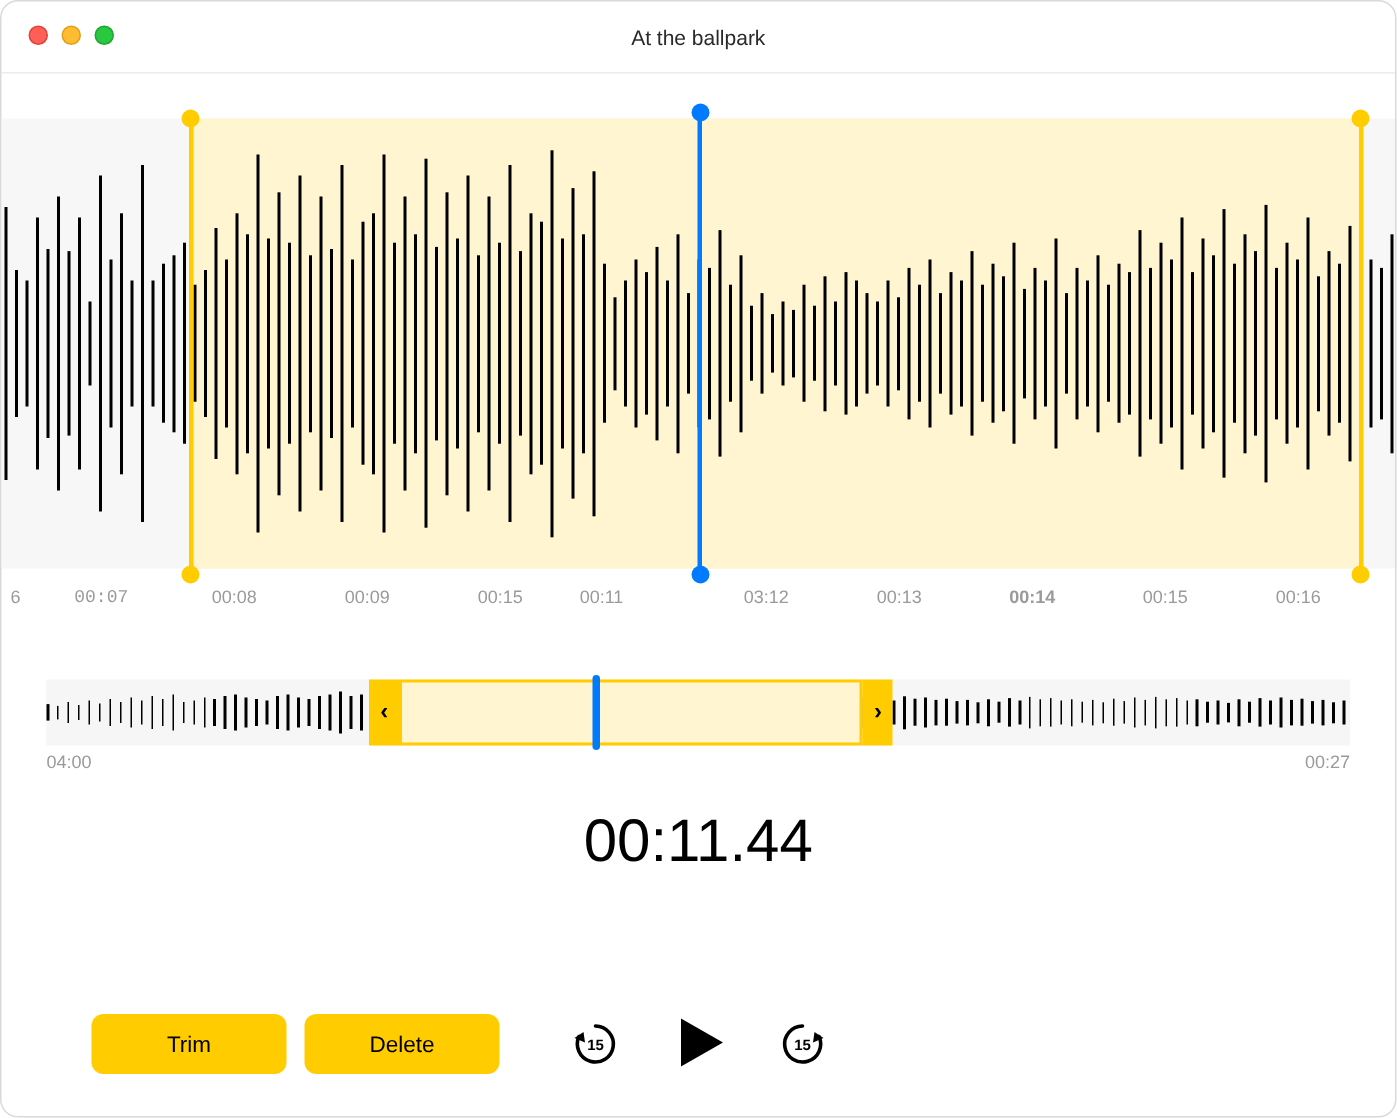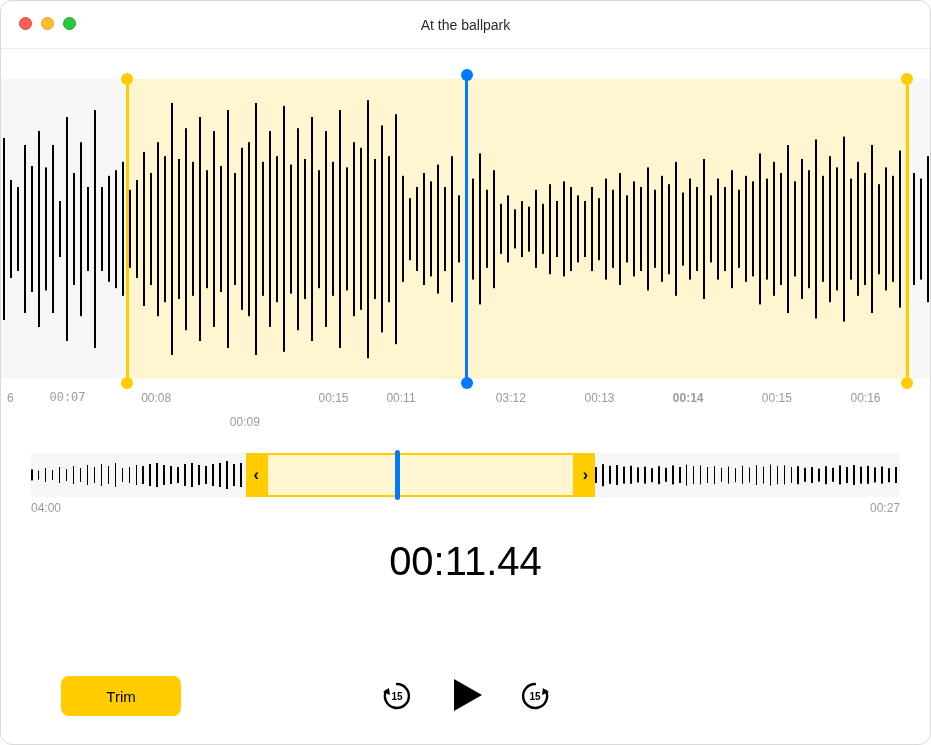--- a/index.html
+++ b/index.html
@@ -130,21 +130,21 @@
     position:absolute; bottom:28px; left:0; right:0;
     display:flex; align-items:center;
     padding: 0 60px;
   }
   .btn {
     height:40px; border-radius:8px; border:none;
     font-size:15px; font-weight:500;
     display:flex; align-items:center; justify-content:center;
     cursor:pointer;
   }
-  .btn-yellow { background:#ffcc00; color:#000; width:120px; }
+  .btn-yellow { background:#ffcc00; color:#000; width:130px; }
   .btn-yellow + .btn-yellow { margin-left:12px;}
   .center-controls {
     position:absolute; left:50%; transform:translateX(-50%);
     display:flex; align-items:center; gap:34px;
   }
   .skip-btn { background:none; border:none; cursor:pointer; position:relative; width:34px; height:34px;}
   .skip-btn svg { width:34px; height:34px; }
   .play-btn { background:none; border:none; cursor:pointer; }
   .play-btn svg { width:36px; height:36px; }
   .right-btns { margin-left:auto; display:flex; gap:12px;}
@@ -309,21 +309,21 @@
 
   <div class="bhead" id="bhead" style="left: 464px;"></div>
 <div class="vaxis" style="left: 124.685px; background: rgb(255, 204, 0); width: 3px;"></div>
     <div class="vaxis" style="left: 904.863px; background: rgb(255, 204, 0); width: 3px;"></div>
   </div>
 
 <div class="ruler" id="ruler">
   <span class="tick first">6</span>
 <span class="tick" style="left: 66.5px; font-family: Liberation Mono, monospace;">00:07</span>
     <span class="tick" style="left: 155.167px;">00:08</span>
-    <span class="tick" style="left: 243.833px; margin-top: 24px;">00:09</span>
+    <span class="tick" style="left: 243.833px;">00:09</span>
     <span class="tick" style="left: 332.5px;">00:15</span>
     <span class="tick" style="left: 400px;">00:11</span>
     <span class="tick" style="left: 509.833px;">03:12</span>
     <span class="tick" style="left: 598.5px;">00:13</span>
     <span class="tick" style="left: 687.167px; font-weight: bold;">00:14</span>
     <span class="tick" style="left: 775.833px;">00:15</span>
     <span class="tick" style="left: 864.5px;">00:16</span>
   </div>
 
 <div class="overview-wrap">
@@ -466,20 +466,21 @@
 </div>
 <div class="ov-times">
   <span class="ov-start">04:00</span>
   <span class="ov-end">00:27</span>
 </div>
 
 <div class="cur-time">00:11.44</div>
 
 <div class="toolbar">
   <button class="btn btn-yellow">Trim</button>
+  <button class="btn btn-yellow">Delete</button>
 
   <div class="center-controls">
     <button class="skip-btn">
       <svg viewBox="0 0 34 34">
         <path d="M17 5 A12 12 0 1 1 6 12" fill="none" stroke="#000" stroke-width="2.4" stroke-linecap="round"></path>
         <polygon points="9,9 3,13 10,16" fill="#000"></polygon>
         <text x="17" y="21" font-size="10" text-anchor="middle" fill="#000" font-weight="600">15</text>
       </svg>
     </button>
     <button class="play-btn">

